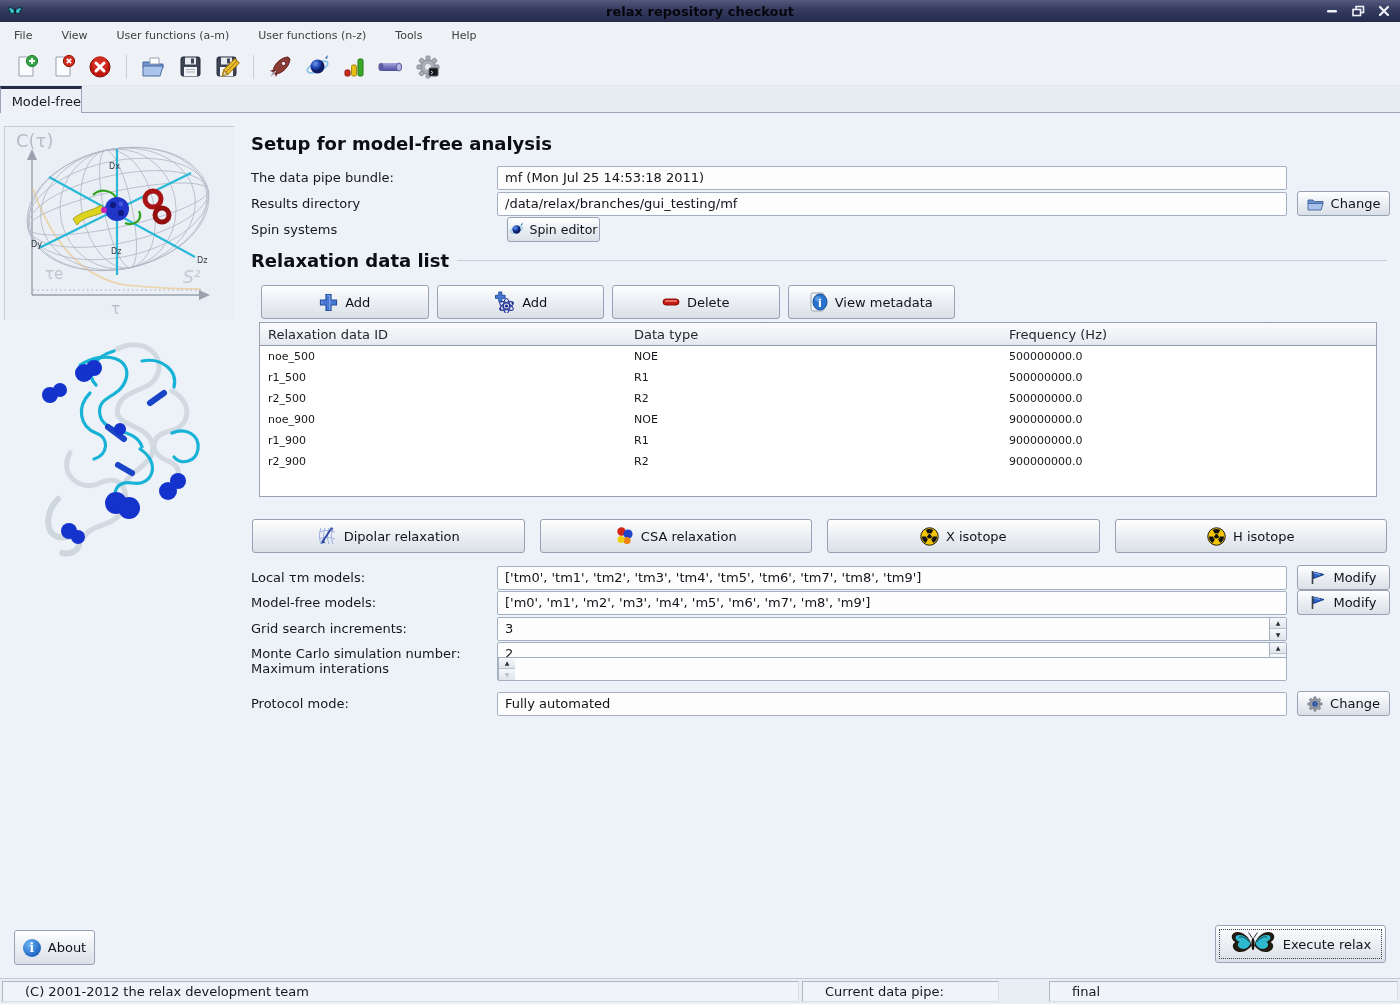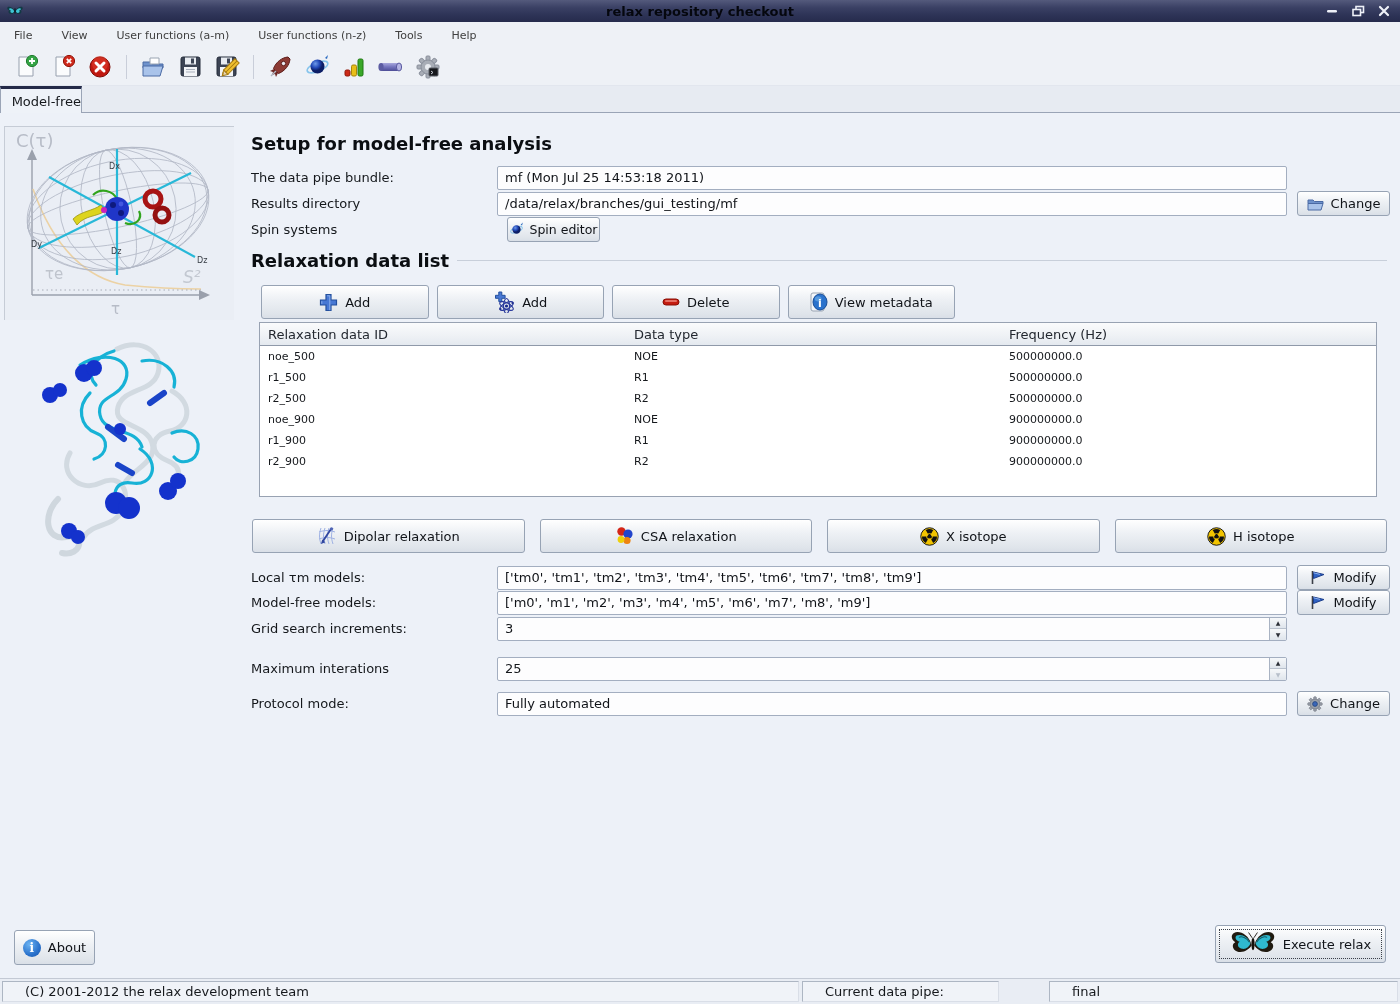--- a/index.html
+++ b/index.html
@@ -557,25 +557,35 @@
       <div class="numfield">
         <span class="numval">3</span>
         <span class="spin">
           <span class="spin-btn">▲</span>
           <span class="spin-btn">▼</span>
         </span>
       </div>
       <span class="side-btn side-sp"></span>
     </div>
 
+    <div class="frow" style="top:528px;">
+      <span class="lbl">Monte Carlo simulation number:</span>
+      <div class="numfield">
+        <span class="numval">2</span>
+        <span class="spin">
+          <span class="spin-btn">▲</span>
+          <span class="spin-btn">▼</span>
+        </span>
+      </div>
+      <span class="side-btn side-sp"></span>
+    </div>
 
     <div class="frow" style="top:543px;">
       <span class="lbl">Maximum interations</span>
       <div class="numfield">
-        <span class="numval">25</span>
         <span class="spin">
           <span class="spin-btn">▲</span>
           <span class="spin-btn disabled">▼</span>
         </span>
       </div>
       <span class="side-btn side-sp"></span>
     </div>
 
     <div class="frow" style="top:578px;">
       <span class="lbl">Protocol mode:</span>

